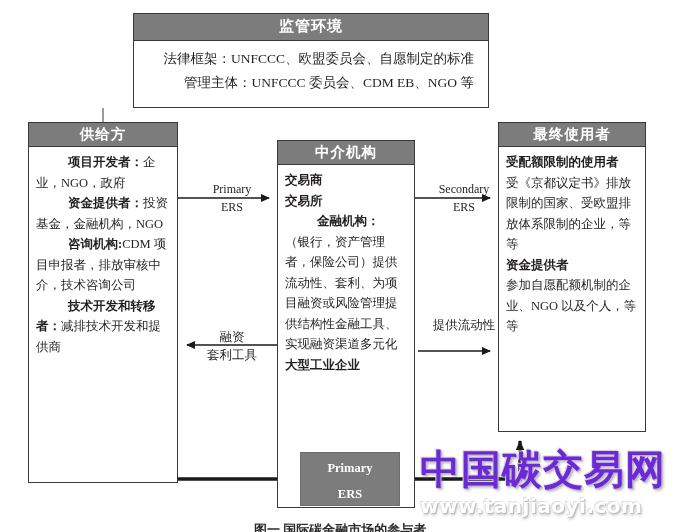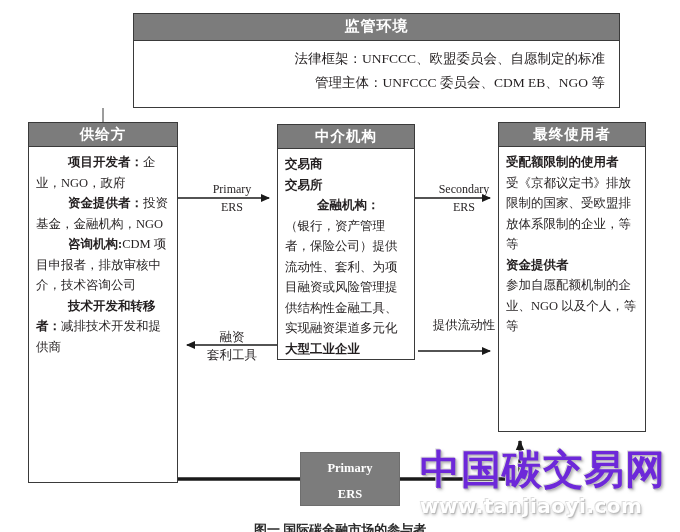--- a/index.html
+++ b/index.html
@@ -24,27 +24,27 @@
     line-height:22px;
     height:23px;
     border-bottom:1px solid #3a3a3a;
     letter-spacing:1px;
   }
   .box-bd{padding:5px 7px 4px 7px;font-size:13px;line-height:21px;}
   .box-bd p{margin:0;}
   .b{font-weight:bold;margin-left:32px;}
 
   
-  #reg{left:133px;top:13px;width:487px;height:95px;}
+  #reg{left:133px;top:13px;width:356px;height:95px;}
   #reg .box-hd{font-size:15px;line-height:25px;height:26px;}
   #reg .box-bd{padding:6px 14px;font-size:13.5px;line-height:24px;text-align:right;}
 
   
   #supply{left:28px;top:122px;width:150px;height:361px;}
-  #inter {left:277px;top:124px;width:138px;height:236px;}
+  #inter {left:277px;top:140px;width:138px;height:368px;}
   #enduser{left:498px;top:122px;width:148px;height:310px;}
 
   #supply .box-bd,#inter .box-bd,#enduser .box-bd{font-size:12.5px;line-height:20.5px;}
 
   
   svg.lines{position:absolute;left:0;top:0;width:680px;height:532px;overflow:visible;}
 
   
   .arrlab{
     position:absolute;

